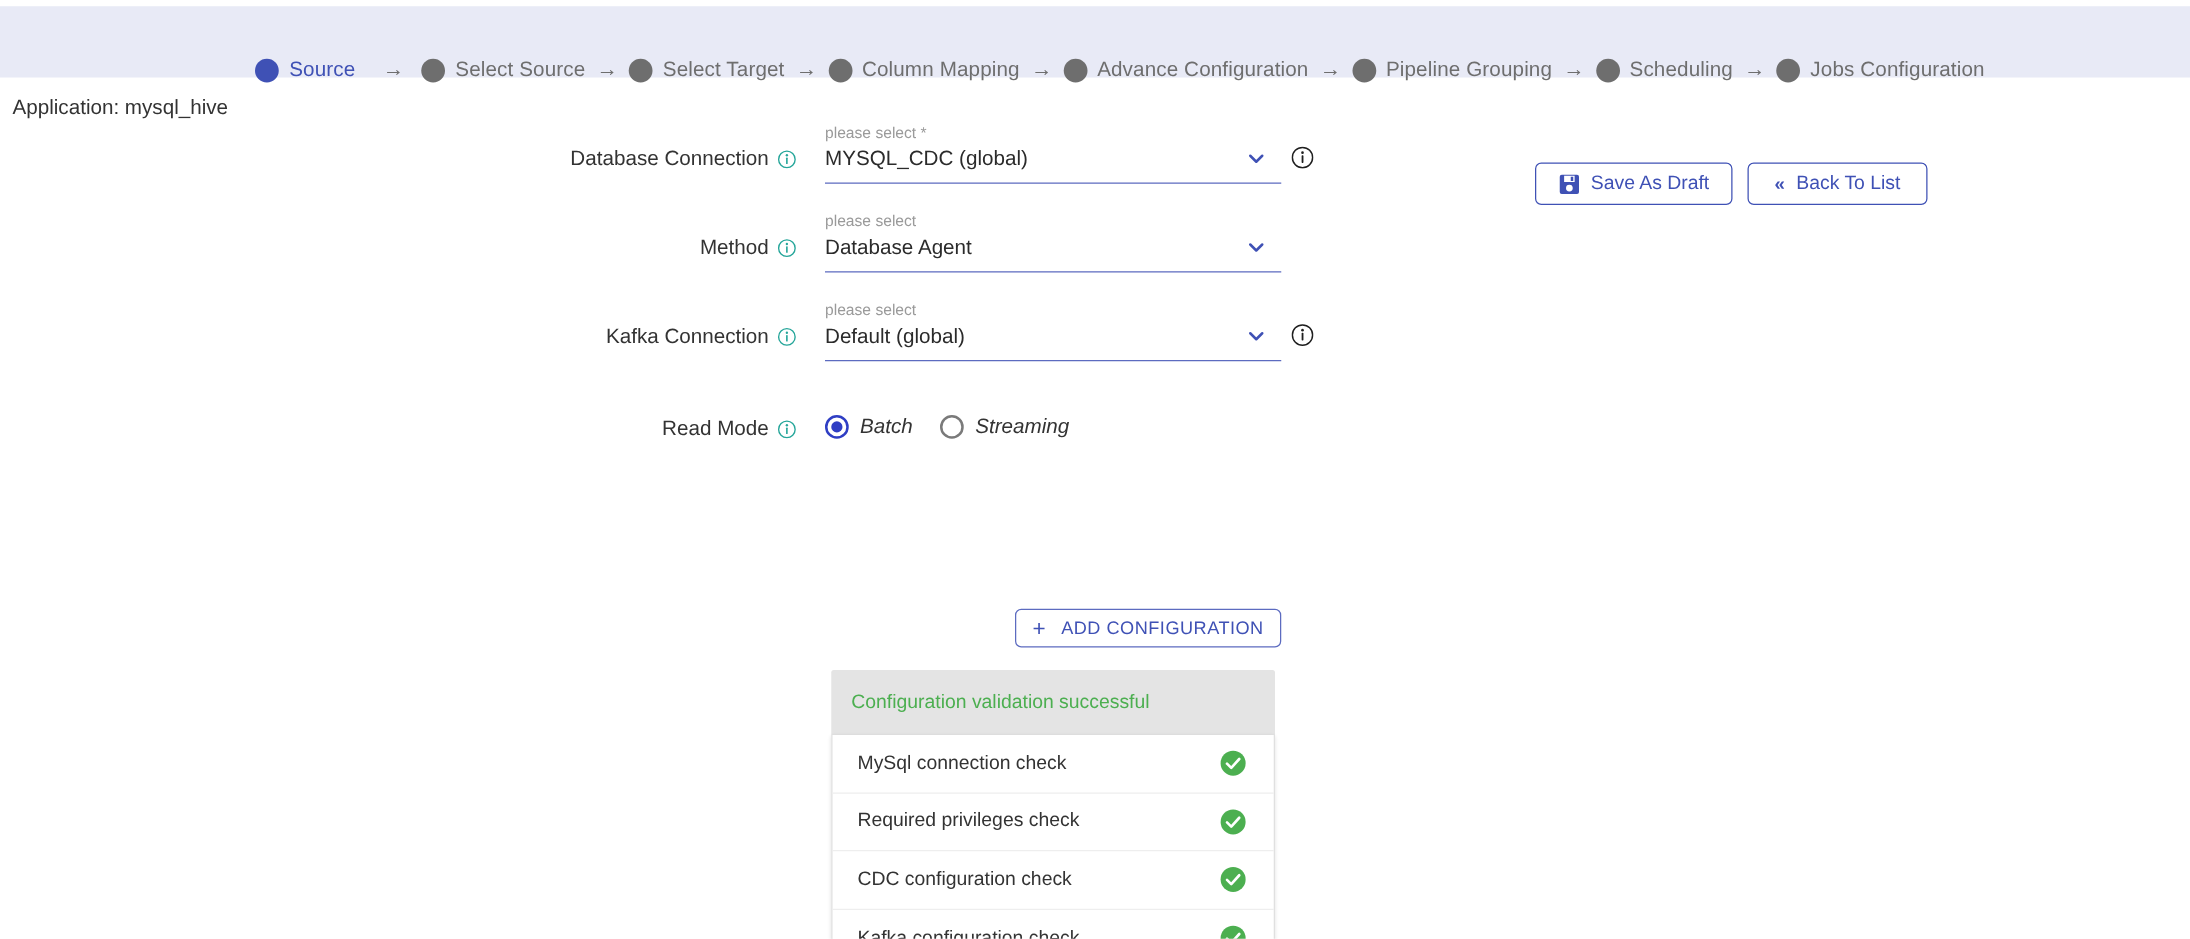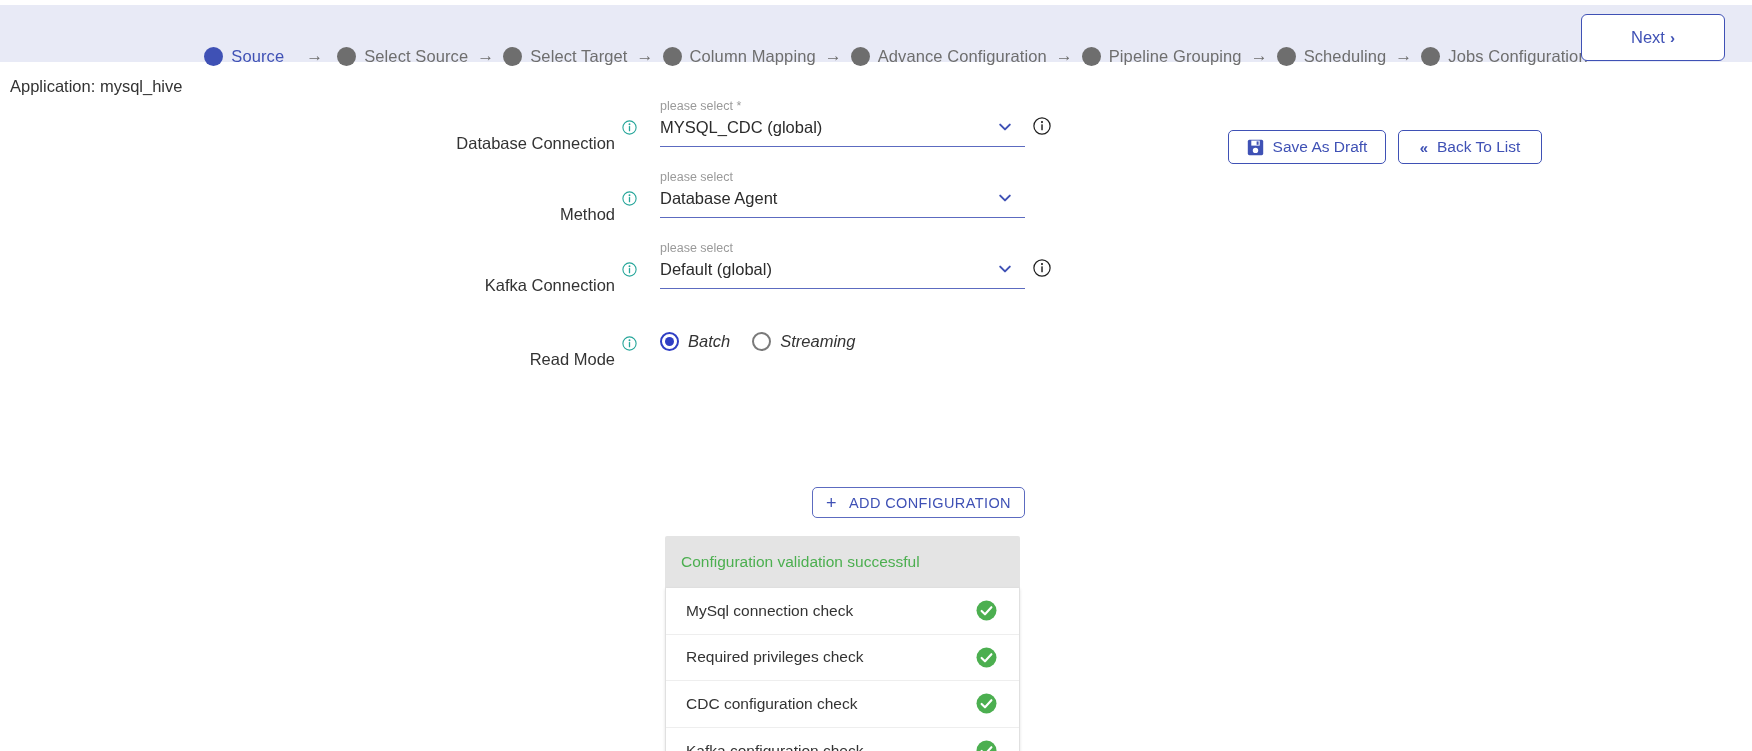--- a/index.html
+++ b/index.html
@@ -130,21 +130,20 @@
     position: absolute;
     left: 0; top: 112px;
     width: 1752px;
   }
   .field-label {
     position: absolute;
     text-align: right;
     font-size: 16.5px;
     color: #333333;
     white-space: nowrap;
-    margin-top: 16px;
   }
   .info-icon-teal {
     position: absolute;
     width: 15px; height: 15px;
     cursor: pointer;
   }
   .info-icon-dark {
     position: absolute;
     width: 18px; height: 18px;
     cursor: pointer;
@@ -318,24 +317,20 @@
       </div>
       <span class="step-arrow">→</span>
 
       <div class="step">
         <span class="step-dot"></span>
         <span class="step-label">Jobs Configuration</span>
       </div>
 
     </div>
 
-    <div class="next-btn">
-      <span>Next</span>
-      <span class="chev">›</span>
-    </div>
   </div>
 
   <div class="app-row">
     <div class="app-title">Application: mysql_hive</div>
 
     <div class="logo-pair">
       <span class="logo-mysql">
         <svg width="52" height="30" viewBox="0 0 52 30">
           <path d="M20 19 C20 11, 26 6, 31 4 C29 8, 30 11, 33 14 C36 17, 38 19, 39 22 C37 20, 34 18, 31 18 C27 18, 23 19, 20 19 Z" fill="none" stroke="#7aa6d0" stroke-width="1.6"></path>
           <circle cx="30.5" cy="5" r="1.6" fill="#7aa6d0"></circle>

